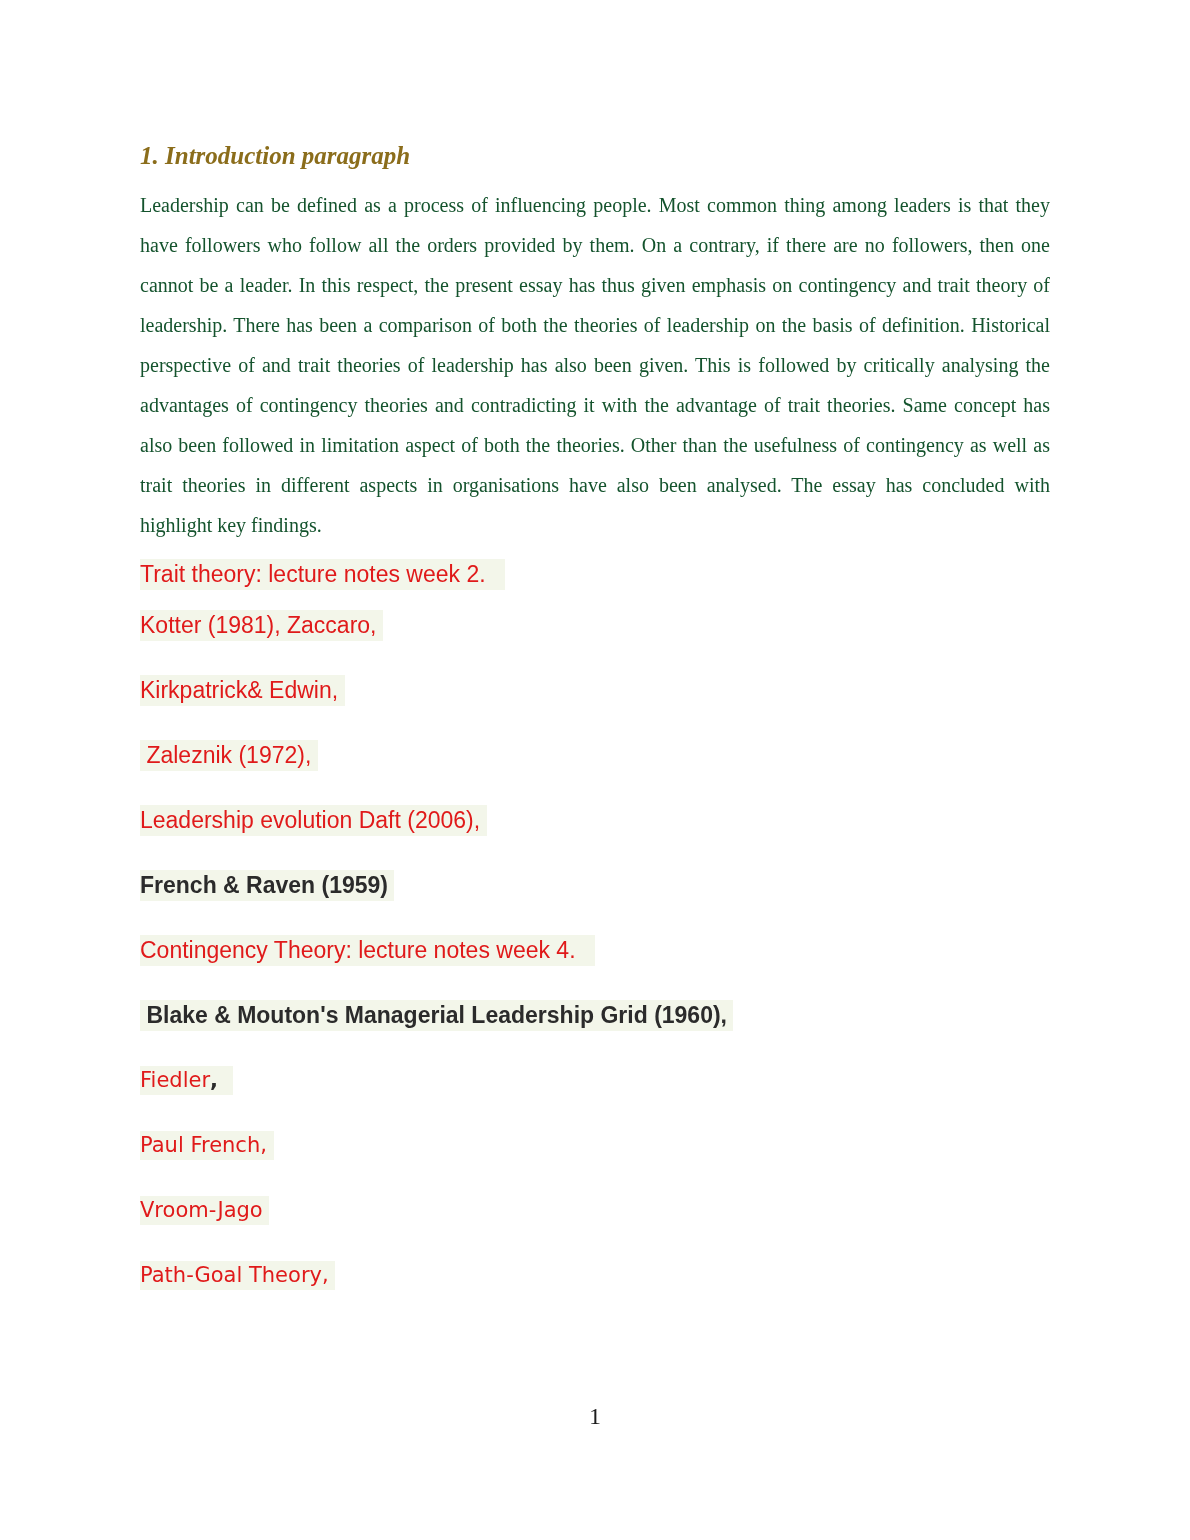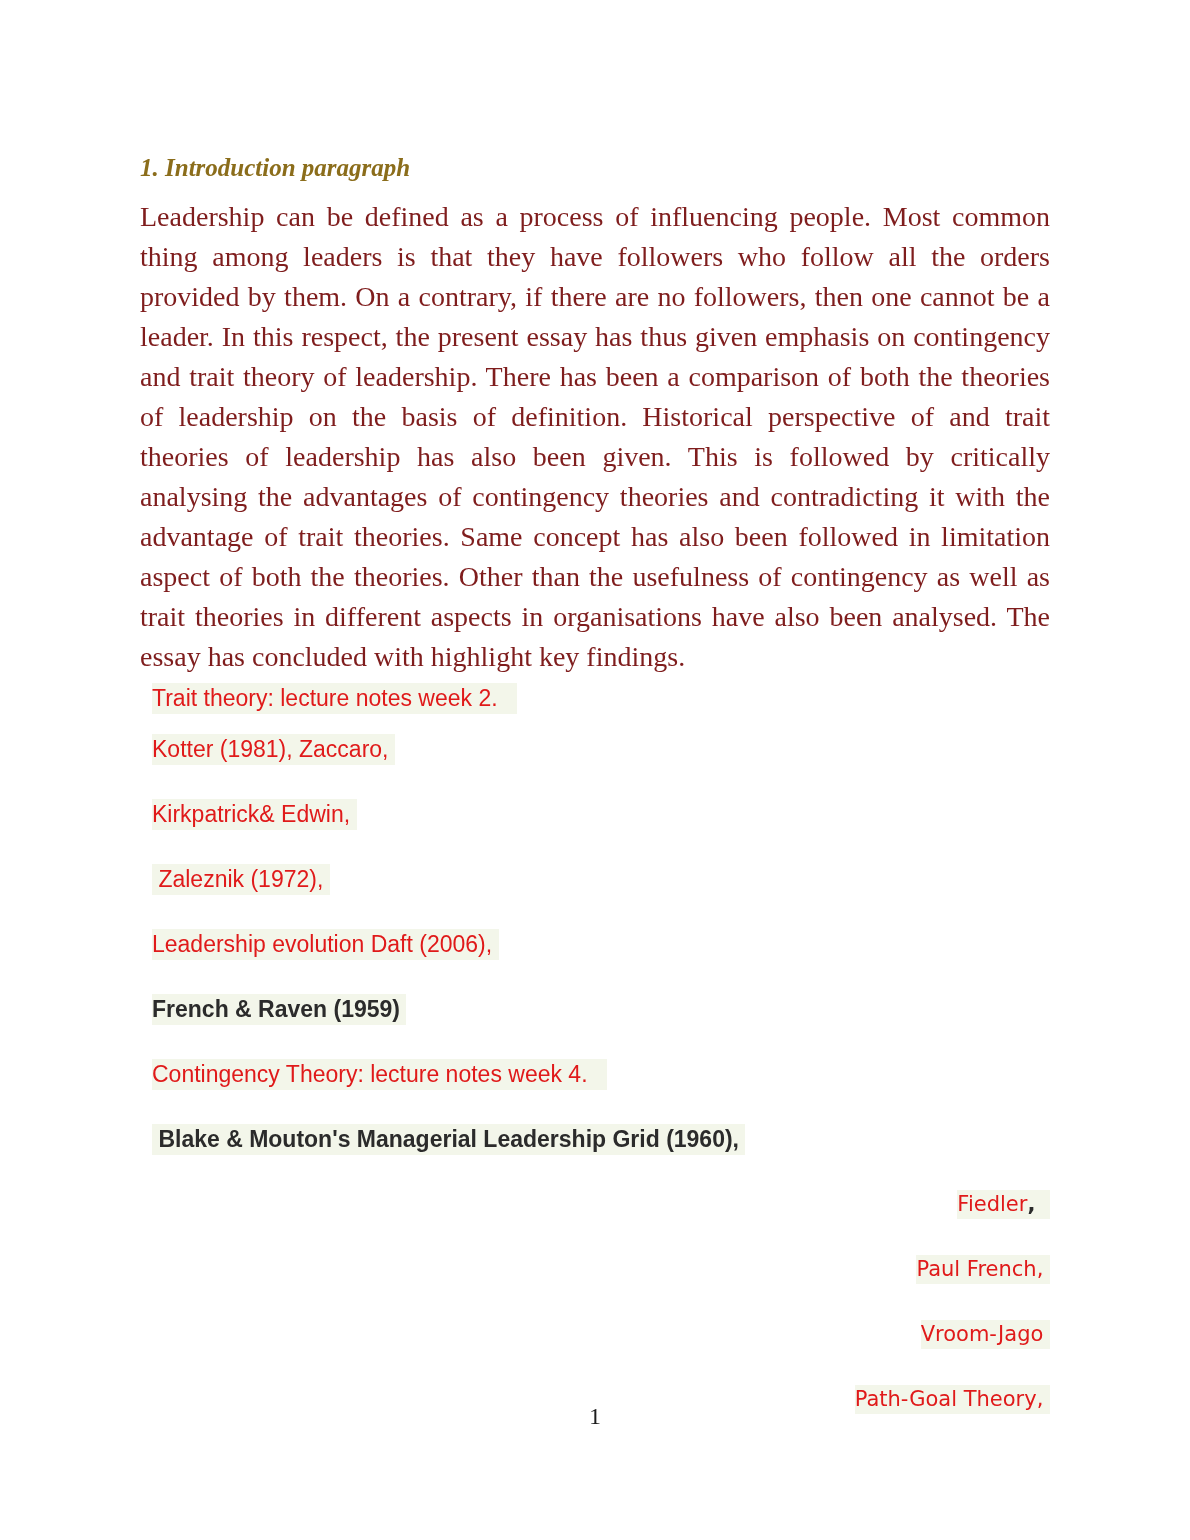--- a/index.html
+++ b/index.html
@@ -7,47 +7,47 @@
     position: relative;
     width: 1190px;
     height: 1540px;
     background: #ffffff;
     overflow: hidden;
     font-family: "Liberation Serif", serif;
   }
   .content {
     position: absolute;
     left: 140px;
-    top: 153px;
+    top: 141px;
     width: 910px;
   }
   .heading {
     font-family: "Liberation Serif", serif;
     font-size: 25px;
     line-height: 30px;
     font-weight: 700;
     font-style: italic;
     color: #8b6d1b;
     margin: 0 0 14px 0;
   }
   .body-par {
     font-family: "Liberation Serif", serif;
-    font-size: 28px;
+    font-size: 20px;
     line-height: 40px;
     text-align: justify;
-    color: #7f1d1d;
-    margin: 0 0 8px 0;
+    color: #14532d;
+    margin: 0 0 16px 0;
   }
   .hl-line {
-    margin: 0 0 38px 12px;
+    margin: 0 0 38px 0;
     line-height: 27px;
   }
   .hl-line.first { margin-bottom: 24px; }
   .hl-line.n { font-family: "Liberation Sans", sans-serif; font-size: 23px; }
-  .hl-line.w { font-family: "DejaVu Sans", sans-serif; font-size: 21px; text-align: right; }
+  .hl-line.w { font-family: "DejaVu Sans", sans-serif; font-size: 21px; }
   .hl {
     background: #f3f6ea;
     white-space: pre-wrap;
     padding: 2px 0 3px 0;
   }
   .red  { color: #e01a1a; }
   .dark { color: #2b2b2b; font-weight: bold; }
   .page-number {
     position: absolute;
     left: 0;

